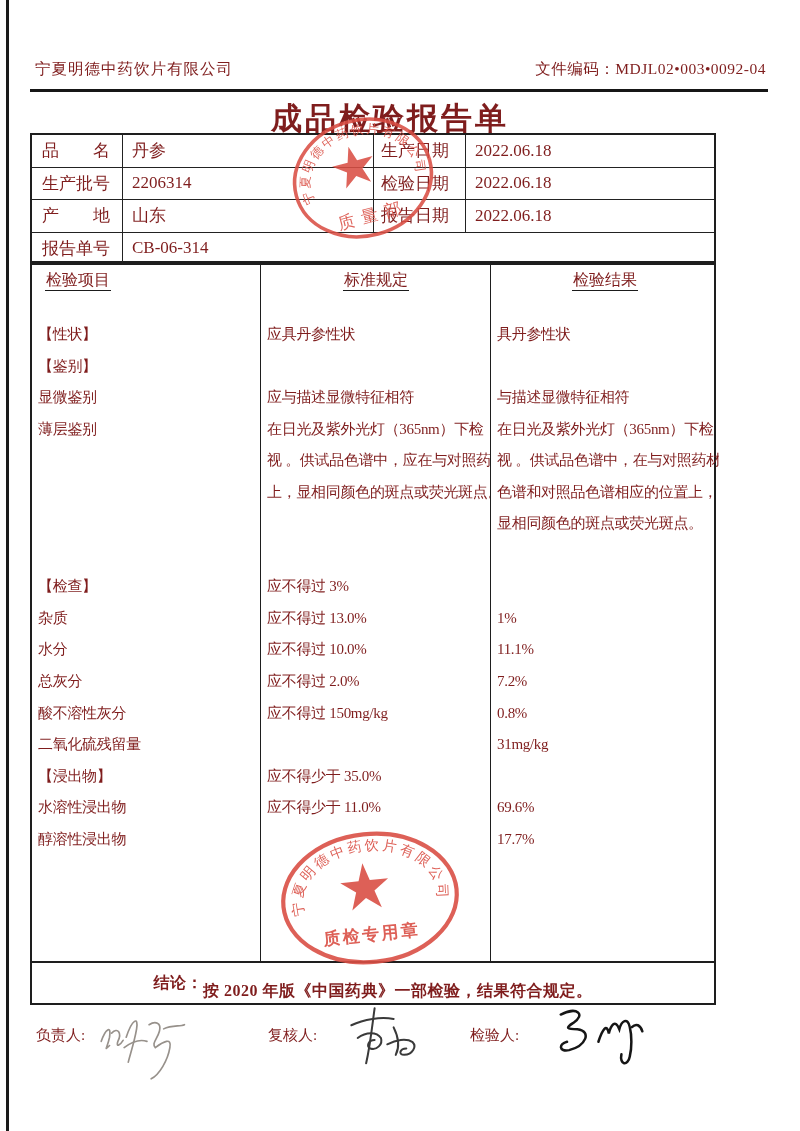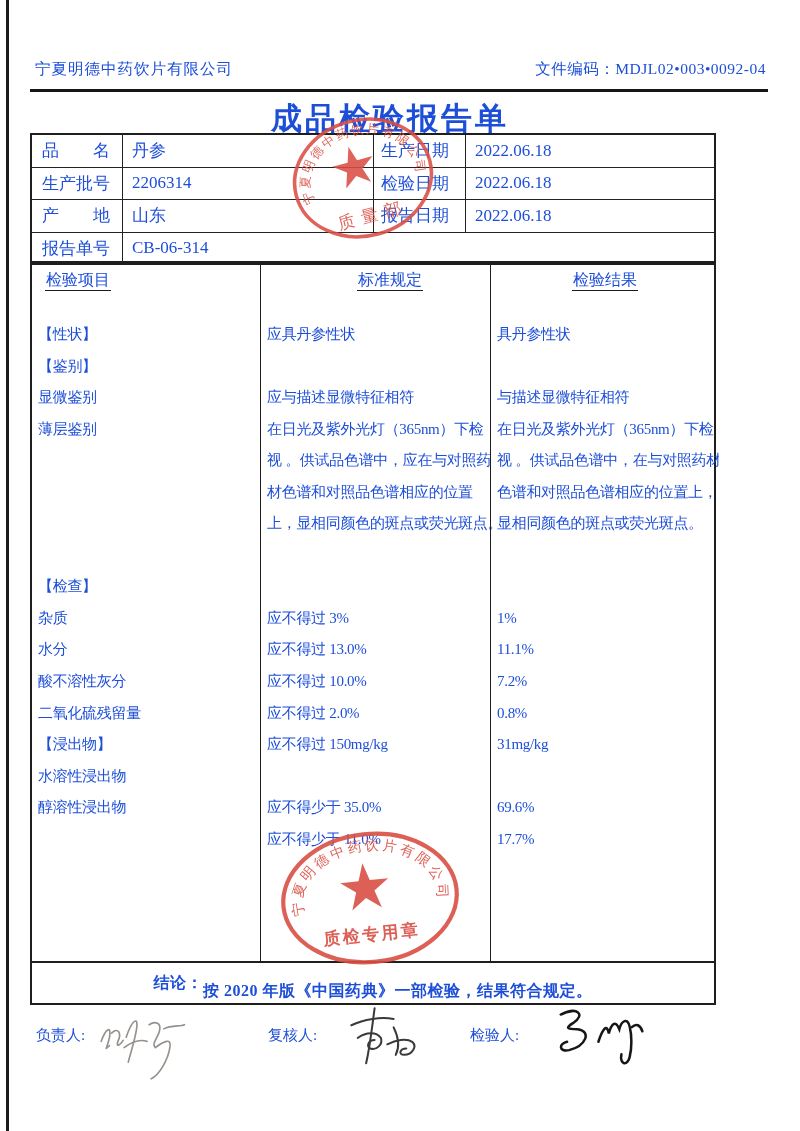--- a/index.html
+++ b/index.html
@@ -1,17 +1,17 @@
 <!DOCTYPE html>
 <html><head>
 <meta charset="utf-8">
 <style>
   html,body{margin:0;padding:0;background:#e8e8e8;}
   .page{position:relative;width:800px;height:1131px;background:#ffffff;overflow:hidden;
-        font-family:"Liberation Serif","DejaVu Serif",serif;color:#1d4ed8;}
+        font-family:"Liberation Serif","DejaVu Serif",serif;color:#7f1d1d;}
   
   .scan-line{position:absolute;left:6px;top:0;width:2.5px;height:1131px;background:#1a1a1a;}
   
   .company{position:absolute;left:35px;top:59px;font-size:15.5px;letter-spacing:1px;}
   .doccode{position:absolute;right:34px;top:59px;font-size:15.5px;letter-spacing:0.5px;}
   .head-rule{position:absolute;left:30px;top:89px;width:738px;height:3px;background:#161616;}
   .title{position:absolute;left:0;top:98px;width:780px;text-align:center;
          font-size:31px;font-weight:bold;letter-spacing:3px;}
   
   .info-table{position:absolute;left:30px;top:133px;width:686px;height:130px;
@@ -22,21 +22,21 @@
   .ilabel{width:91px;border-right:1.5px solid #222;padding-left:10px;}
   .ivalue{width:251px;border-right:1.5px solid #222;padding-left:9px;}
   .ilabel2{width:92px;border-right:1.5px solid #222;padding-left:7px;}
   .ivalue2{flex:1;padding-left:9px;}
   .irow.span .ivalue{flex:1;border-right:none;font-family:Liberation Serif, serif;}
   
   .main-table{position:absolute;left:30px;top:263px;width:686px;height:700px;
               border:2px solid #1e1e1e;box-sizing:border-box;font-size:15px;}
   .mcol{position:absolute;top:0;bottom:0;overflow:hidden;}
   .mcol1{left:0;width:228px;}
-  .mcol2{left:228px;width:230px;border-left:1.5px solid #1e1e1e;padding-left:28px;}
+  .mcol2{left:228px;width:230px;border-left:1.5px solid #1e1e1e;}
   .mcol3{left:458px;width:228px;border-left:1.5px solid #1e1e1e;}
   .mhead{position:absolute;top:5px;left:0;width:100%;text-align:center;font-size:16px;}
   .mcol1 .mhead{text-align:left;padding-left:13px;box-sizing:border-box;}
   .mhead span{border-bottom:1.2px solid #1b1b1b;padding:0 1px 1.5px 1px;}
   .mlines{position:absolute;top:54px;left:0;right:0;}
   .tline{height:31.55px;line-height:31.55px;padding:0 6px;white-space:nowrap;letter-spacing:-0.3px;}
   
   .conclusion{position:absolute;left:30px;top:961px;width:686px;height:44px;
               border:2px solid #1e1e1e;box-sizing:border-box;display:flex;align-items:center;
               justify-content:center;font-size:16px;font-weight:bold;letter-spacing:0.5px;}
@@ -94,36 +94,36 @@
           <div class="tline">【鉴别】</div>
           <div class="tline">显微鉴别</div>
           <div class="tline">薄层鉴别</div>
           <div class="tline"></div>
           <div class="tline"></div>
           <div class="tline"></div>
           <div class="tline"></div>
           <div class="tline">【检查】</div>
           <div class="tline">杂质</div>
           <div class="tline">水分</div>
+          <div class="tline">总灰分</div>
           <div class="tline">酸不溶性灰分</div>
           <div class="tline">二氧化硫残留量</div>
           <div class="tline">【浸出物】</div>
           <div class="tline">水溶性浸出物</div>
           <div class="tline">醇溶性浸出物</div>
         </div>
     </div>
     <div class="mcol mcol2">
       <div class="mhead"><span>标准规定</span></div>
       <div class="mlines">
           <div class="tline">应具丹参性状</div>
           <div class="tline"></div>
           <div class="tline">应与描述显微特征相符</div>
           <div class="tline">在日光及紫外光灯（365nm）下检</div>
           <div class="tline">视 。供试品色谱中，应在与对照药</div>
-          <div class="tline">材色谱和对照品色谱相应的位置</div>
           <div class="tline">上，显相同颜色的斑点或荧光斑点。</div>
           <div class="tline"></div>
           <div class="tline"></div>
           <div class="tline">应不得过 3%</div>
           <div class="tline">应不得过 13.0%</div>
           <div class="tline">应不得过 10.0%</div>
           <div class="tline">应不得过 2.0%</div>
           <div class="tline">应不得过 150mg/kg</div>
           <div class="tline"></div>
           <div class="tline">应不得少于 35.0%</div>

